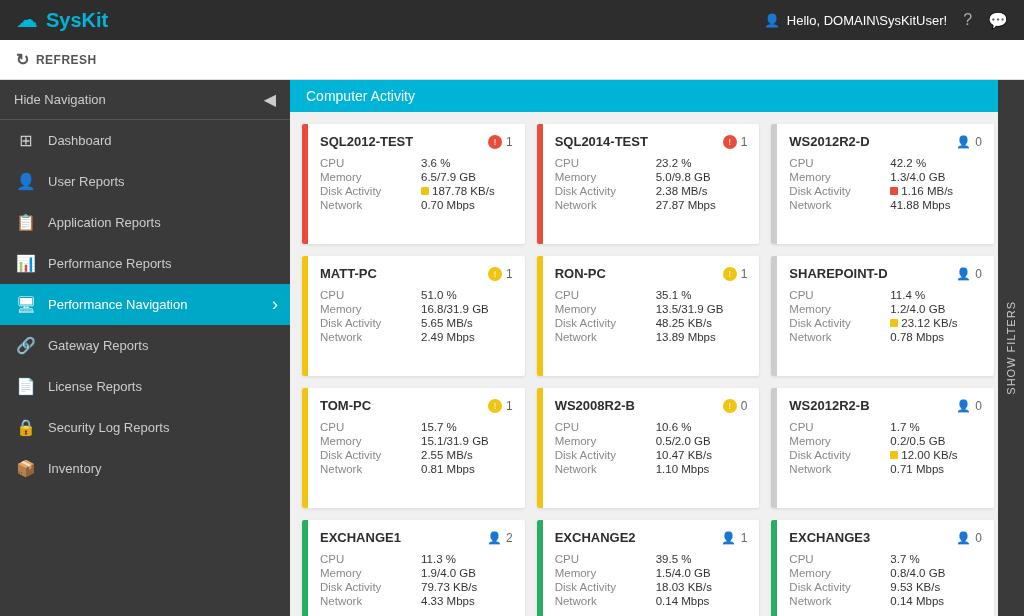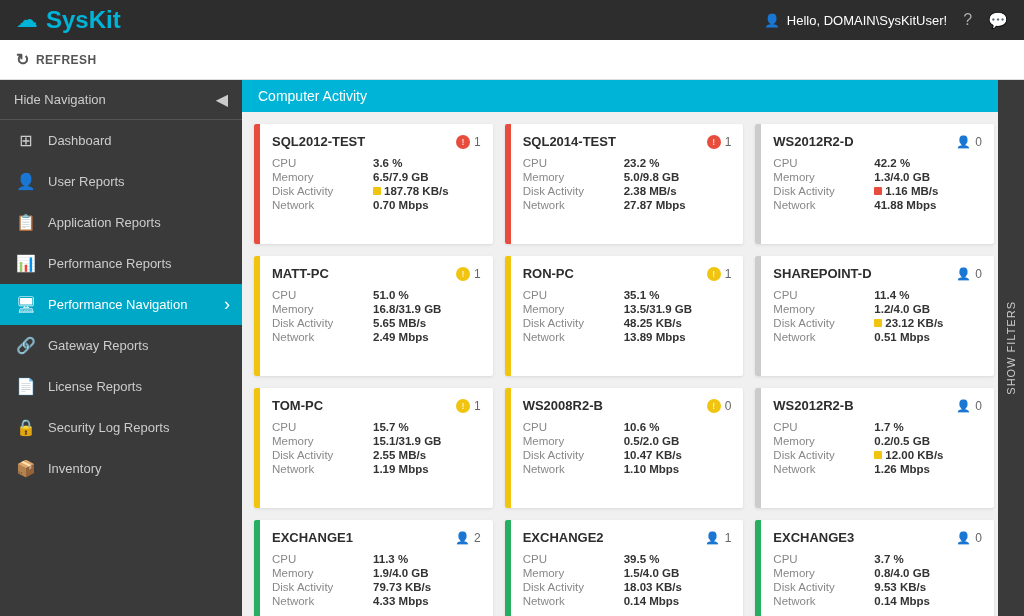--- a/index.html
+++ b/index.html
@@ -10,21 +10,21 @@
       background: #2d2d2d;
       color: #fff;
       height: 40px;
       display: flex;
       align-items: center;
       padding: 0 16px;
       justify-content: space-between;
       flex-shrink: 0;
     }
     .topbar-left { display: flex; align-items: center; gap: 8px; }
-    .topbar-logo { color: #00b4d8; font-size: 24px; font-weight: bold; display: flex; align-items: center; gap: 6px; }
+    .topbar-logo { color: #00b4d8; font-size: 20px; font-weight: bold; display: flex; align-items: center; gap: 6px; }
     .topbar-logo-icon { color: #00b4d8; font-size: 22px; }
     .topbar-right { display: flex; align-items: center; gap: 16px; font-size: 13px; }
     .topbar-user { display: flex; align-items: center; gap: 6px; }
     .topbar-icon-btn { color: #aaa; font-size: 16px; cursor: pointer; }
 
     
     .subtopbar {
       background: #fff;
       height: 40px;
       display: flex;
@@ -38,21 +38,21 @@
 
     
     .main-layout {
       display: flex;
       flex: 1;
       overflow: hidden;
     }
 
     
     .sidebar {
-      width: 242px;
+      width: 290px;
       background: #3a3a3a;
       flex-shrink: 0;
       display: flex;
       flex-direction: column;
       overflow: hidden;
     }
 
     .sidebar-hide-nav {
       display: flex;
       align-items: center;
@@ -175,21 +175,21 @@
       align-items: center;
       justify-content: center;
       font-size: 9px;
       color: #fff;
     }
     .status-dot.red { background: #e74c3c; }
     .status-dot.yellow { background: #f1c40f; color: #fff; }
 
     .card-metrics { font-size: 11.5px; color: #555; }
     .metric-label { color: #888; min-width: 80px; }
-    .metric-value { color: #333; font-weight: 700; }
+    .metric-value { color: #333; font-weight: 400; }
 
     .metric-row-inner {
       display: grid;
       grid-template-columns: 90px 1fr;
       gap: 11px;
       margin-bottom: 2px;
     }
 
     
     .show-filters-panel {
@@ -465,21 +465,21 @@
                   <div class="metric-row-inner">
       <span class="metric-label">Memory</span>
       <span class="metric-value">1.2/4.0 GB</span>
     </div>
                   <div class="metric-row-inner">
       <span class="metric-label">Disk Activity</span>
       <span class="metric-value"><span style="display:inline-block;width:8px;height:8px;background:#f1c40f;border-radius:1px;margin-right:3px;"></span>23.12 KB/s</span>
     </div>
                   <div class="metric-row-inner">
       <span class="metric-label">Network</span>
-      <span class="metric-value">0.51 Mbps</span>
+      <span class="metric-value">0.78 Mbps</span>
     </div>
       </div>
     </div>
   </div>
             <div class="card">
     <div class="card-bar yellow"></div>
     <div class="card-inner">
       <div class="card-header">
         <span class="card-title">TOM-PC</span>
         <div class="card-status">
@@ -495,21 +495,21 @@
                   <div class="metric-row-inner">
       <span class="metric-label">Memory</span>
       <span class="metric-value">15.1/31.9 GB</span>
     </div>
                   <div class="metric-row-inner">
       <span class="metric-label">Disk Activity</span>
       <span class="metric-value">2.55 MB/s</span>
     </div>
                   <div class="metric-row-inner">
       <span class="metric-label">Network</span>
-      <span class="metric-value">1.19 Mbps</span>
+      <span class="metric-value">0.81 Mbps</span>
     </div>
       </div>
     </div>
   </div>
             <div class="card">
     <div class="card-bar yellow"></div>
     <div class="card-inner">
       <div class="card-header">
         <span class="card-title">WS2008R2-B</span>
         <div class="card-status">
@@ -555,21 +555,21 @@
                   <div class="metric-row-inner">
       <span class="metric-label">Memory</span>
       <span class="metric-value">0.2/0.5 GB</span>
     </div>
                   <div class="metric-row-inner">
       <span class="metric-label">Disk Activity</span>
       <span class="metric-value"><span style="display:inline-block;width:8px;height:8px;background:#f1c40f;border-radius:1px;margin-right:3px;"></span>12.00 KB/s</span>
     </div>
                   <div class="metric-row-inner">
       <span class="metric-label">Network</span>
-      <span class="metric-value">1.26 Mbps</span>
+      <span class="metric-value">0.71 Mbps</span>
     </div>
       </div>
     </div>
   </div>
             <div class="card">
     <div class="card-bar green"></div>
     <div class="card-inner">
       <div class="card-header">
         <span class="card-title">EXCHANGE1</span>
         <div class="card-status">

